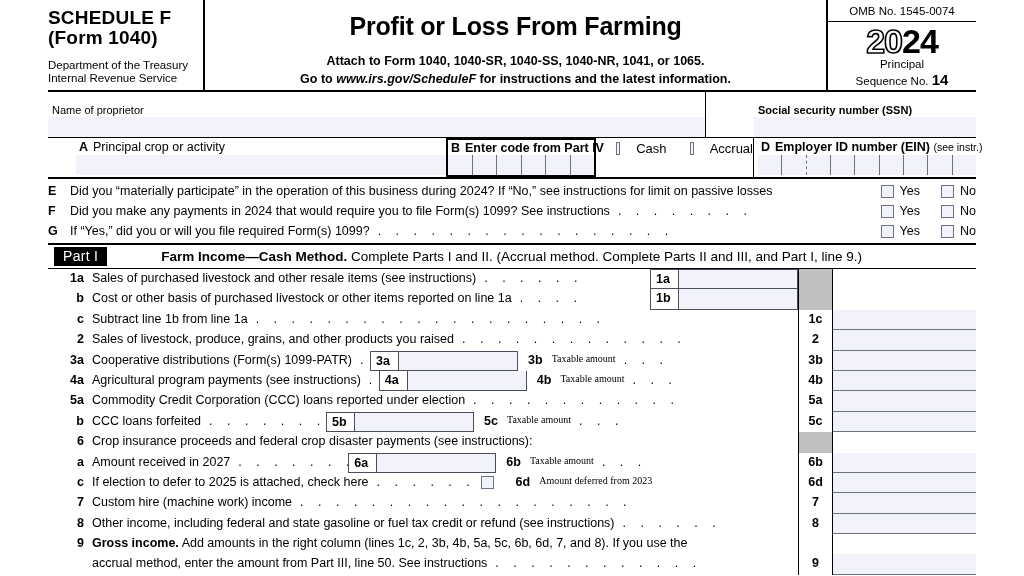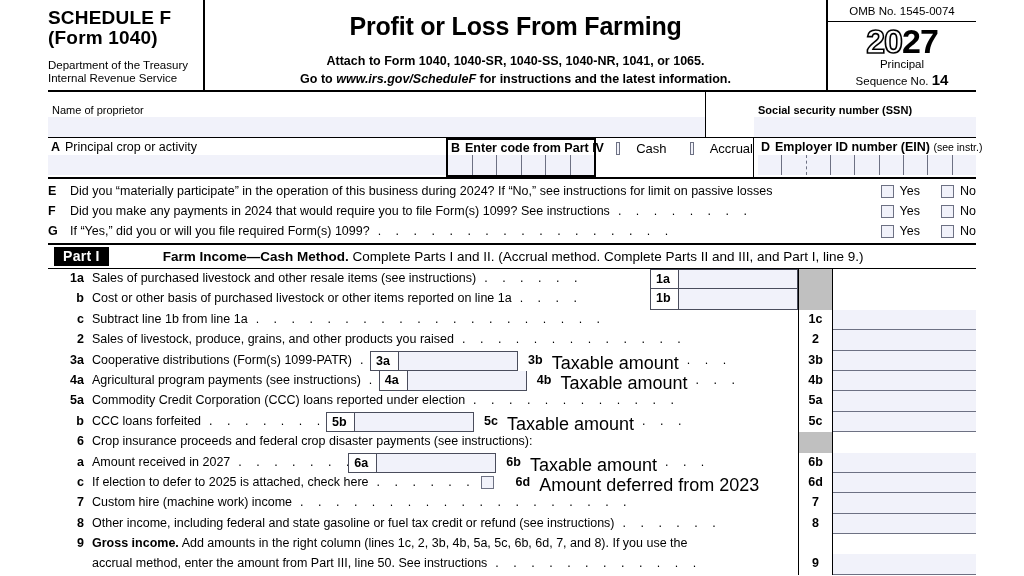--- a/index.html
+++ b/index.html
@@ -35,21 +35,21 @@
   
   .namerow { display: flex; border-bottom: 1px solid #000; }
   .name-l { flex: 1; border-right: 1px solid #000; }
   .name-r { width: 222px; margin-left: 48px; }
   .cap { font-size: 11px; padding: 12px 4px 1px; }
   .cap.b { font-weight: bold; }
   .inp { height: 20px; }
 
   
   .abcd { display: flex; border-bottom: 2px solid #000; }
-  .colA { flex: 1; border-right: 0; }
+  .colA { flex: 1; border-right: 0; margin-left: 28px; }
   .colB { width: 150px; border: 2px solid #000; margin: 0; }
   .colC { width: 158px; border-right: 1px solid #000; border-left: 0; padding-left: 4px; }
   .colD { width: 222px; padding-left: 4px; }
   .lbl { font-size: 12.5px; padding: 2px 3px 1px; white-space: nowrap; }
   .lbl b { font-weight: bold; }
   .lbl .ltr { font-weight: bold; padding-right: 5px; }
   .small { font-size: 10.5px; font-weight: normal; }
   .segs { display: flex; height: 20px; }
   .segs div { flex: 1; border-right: 1px solid #6d7183; }
   .segs div:last-child { border-right: 0; }
@@ -62,41 +62,41 @@
   .qltr { width: 22px; font-weight: bold; flex: none; }
   .qtxt { white-space: nowrap; }
   .leader { flex: 1; overflow: hidden; white-space: nowrap; letter-spacing: 5.5px;
             font-size: 12.5px; padding-left: 8px; color: #000; }
   .yn { width: 62px; display: flex; align-items: center; gap: 6px; flex: none; justify-content: flex-end; }
   .yn span { font-size: 12.5px; }
   .efg { padding: 2px 0 2px; border-bottom: 2px solid #000; }
 
   
   .partbar { display: flex; align-items: center; gap: 10px; padding: 2px 0 2px 6px; border-bottom: 1px solid #000; }
-  .parttag { background: #000; color: #fff; font-weight: bold; font-size: 14px;
+  .parttag { background: #000; color: #fff; font-weight: normal; font-size: 14px;
              padding: 1px 9px 2px; letter-spacing: .3px; }
   .parttxt { font-size: 13.5px; }
   .parttxt b { font-weight: bold; margin-left: 44px; }
 
   
   .rows { position: relative; }
   .row { display: flex; align-items: stretch; height: 20.4px; }
   .num { width: 44px; flex: none; font-size: 12.5px; font-weight: bold; text-align: right;
          padding: 2px 8px 0 0; }
   .desc { font-size: 12.5px; padding: 2px 0 0 0; white-space: nowrap; }
   .mid { flex: 1; display: flex; align-items: stretch; min-width: 0; }
 
   
   .ibox { display: flex; flex: none; border: 1px solid #4a4d5c; }
   .ibox .tag { width: 28px; font-size: 12.5px; font-weight: bold; padding: 2px 0 0 5px;
                border-right: 1px solid #4a4d5c; background: #fff; }
   .ibox .val { width: 118px; background: #f1f2fa; }
 
   .midlbl { font-size: 12.5px; font-weight: bold; padding: 2px 0 0 10px; flex: none; }
-  .midtxt { font-size: 18px; padding: 2px 0 0 9px; flex: none; }
+  .midtxt { font-size: 10px; padding: 2px 0 0 9px; flex: none; font-family: Liberation Serif, serif; }
 
   
   .rcol { width: 178px; flex: none; display: flex; border-left: 1px solid #000; }
   .rnum { width: 34px; flex: none; font-size: 12.5px; font-weight: bold; text-align: center;
           padding-top: 2px; border-right: 1px solid #000; }
   .ramt { flex: 1; background: #f1f2fa; border-bottom: 1px solid #6d7183; }
   .ramt.none { background: #fff; border-bottom: 0; }
   .rcol.g .rnum { background: #c0c0c0; border-right: 1px solid #000; }
   .rcol.g .ramt { background: #fff; border-bottom: 0; }
   .rcol.blank { border-left: 1px solid #000; }
@@ -120,21 +120,21 @@
     <div class="hdr-mid">
       <div class="ttl">Profit or Loss From Farming</div>
       <div class="attach">Attach to Form 1040, 1040-SR, 1040-SS, 1040-NR, 1041, or 1065.</div>
       <div class="attach" style="margin-top:2px">
         <span>Go to </span><i>www.irs.gov/ScheduleF</i><span> for instructions and the latest information.</span>
       </div>
     </div>
     <div class="hdr-right">
       <div class="omb">OMB No. 1545-0074</div>
       <div class="yr">
-        <span class="hollow">20</span><span>27</span>
+        <span class="hollow">20</span><span>24</span>
       </div>
       <div class="seq">Principal</div>
       <div class="seq">
         <span>Sequence No.</span>
         <b>14</b>
       </div>
     </div>
   </div>
 
   <div class="namerow">

